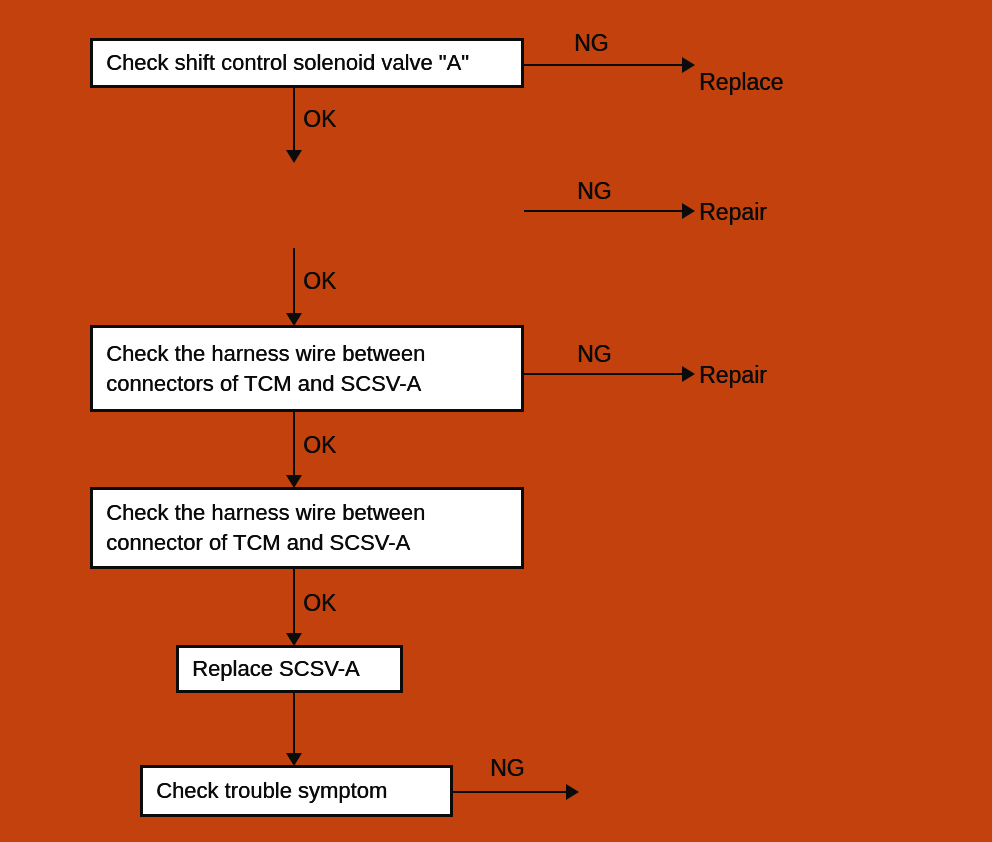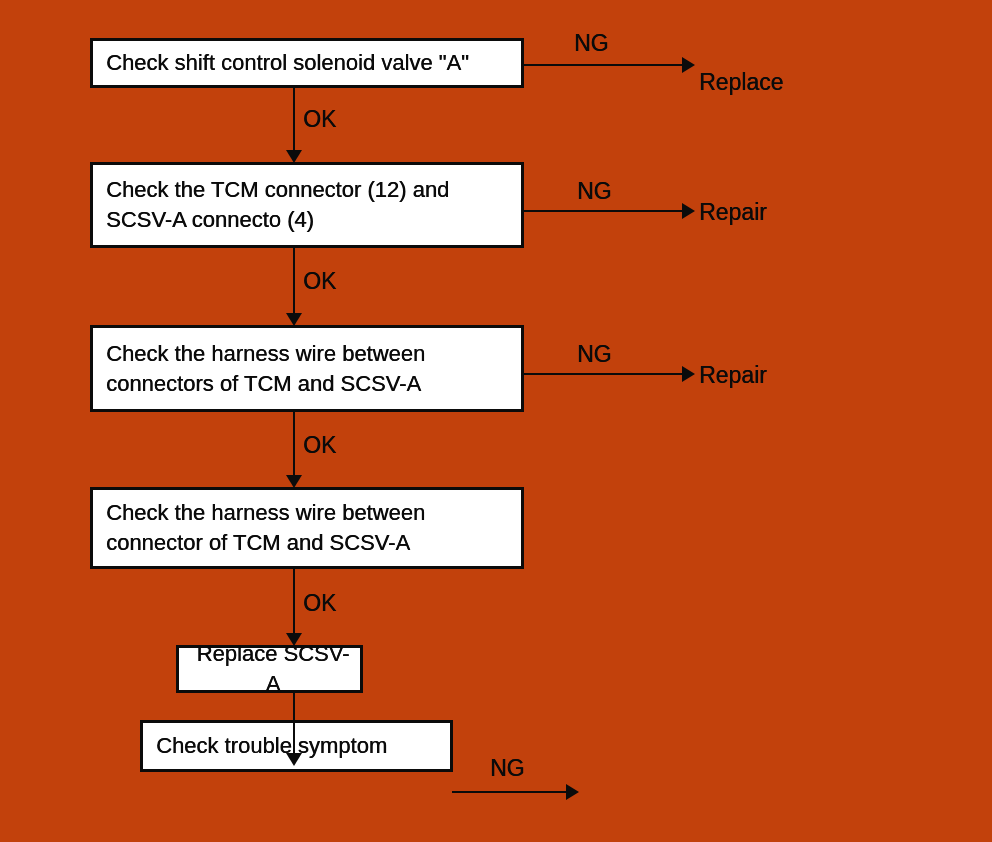--- a/index.html
+++ b/index.html
@@ -58,35 +58,31 @@
     position: absolute;
     font-size: 23px;
     line-height: 26px;
     text-shadow: 0.4px 0 0 currentColor;
   }
   
   #box1 { left: 90px;  top: 38px;  width: 434px; height: 50px; }
   #box2 { left: 90px;  top: 162px; width: 434px; height: 86px; }
   #box3 { left: 90px;  top: 325px; width: 434px; height: 87px; }
   #box4 { left: 90px;  top: 487px; width: 434px; height: 82px; }
-  #box5 { left: 176px; top: 645px; width: 187px; height: 48px; text-align: center; }
-  #box6 { left: 140px; top: 720px; width: 313px; height: 52px; }
+  #box5 { left: 176px; top: 645px; width: 227px; height: 48px; text-align: center; }
+  #box6 { left: 140px; top: 765px; width: 313px; height: 52px; }
   #box7 { left: 579px; top: 765px; width: 229px; height: 50px; }
 </style>
 </head>
 <body>
 
 <div id="canvas">
 
   <div id="box1" class="box">
     <span>Check shift control solenoid valve "A"</span>
-  </div>
-  <div id="box2" class="box">
-    <span>Check the TCM connector (12) and
-SCSV-A connecto (4)</span>
   </div>
   <div id="box3" class="box">
     <span>Check the harness wire between
 connectors of TCM and SCSV-A</span>
   </div>
   <div id="box4" class="box">
     <span>Check the harness wire between
 connector of TCM and SCSV-A</span>
   </div>
   <div id="box5" class="box">

